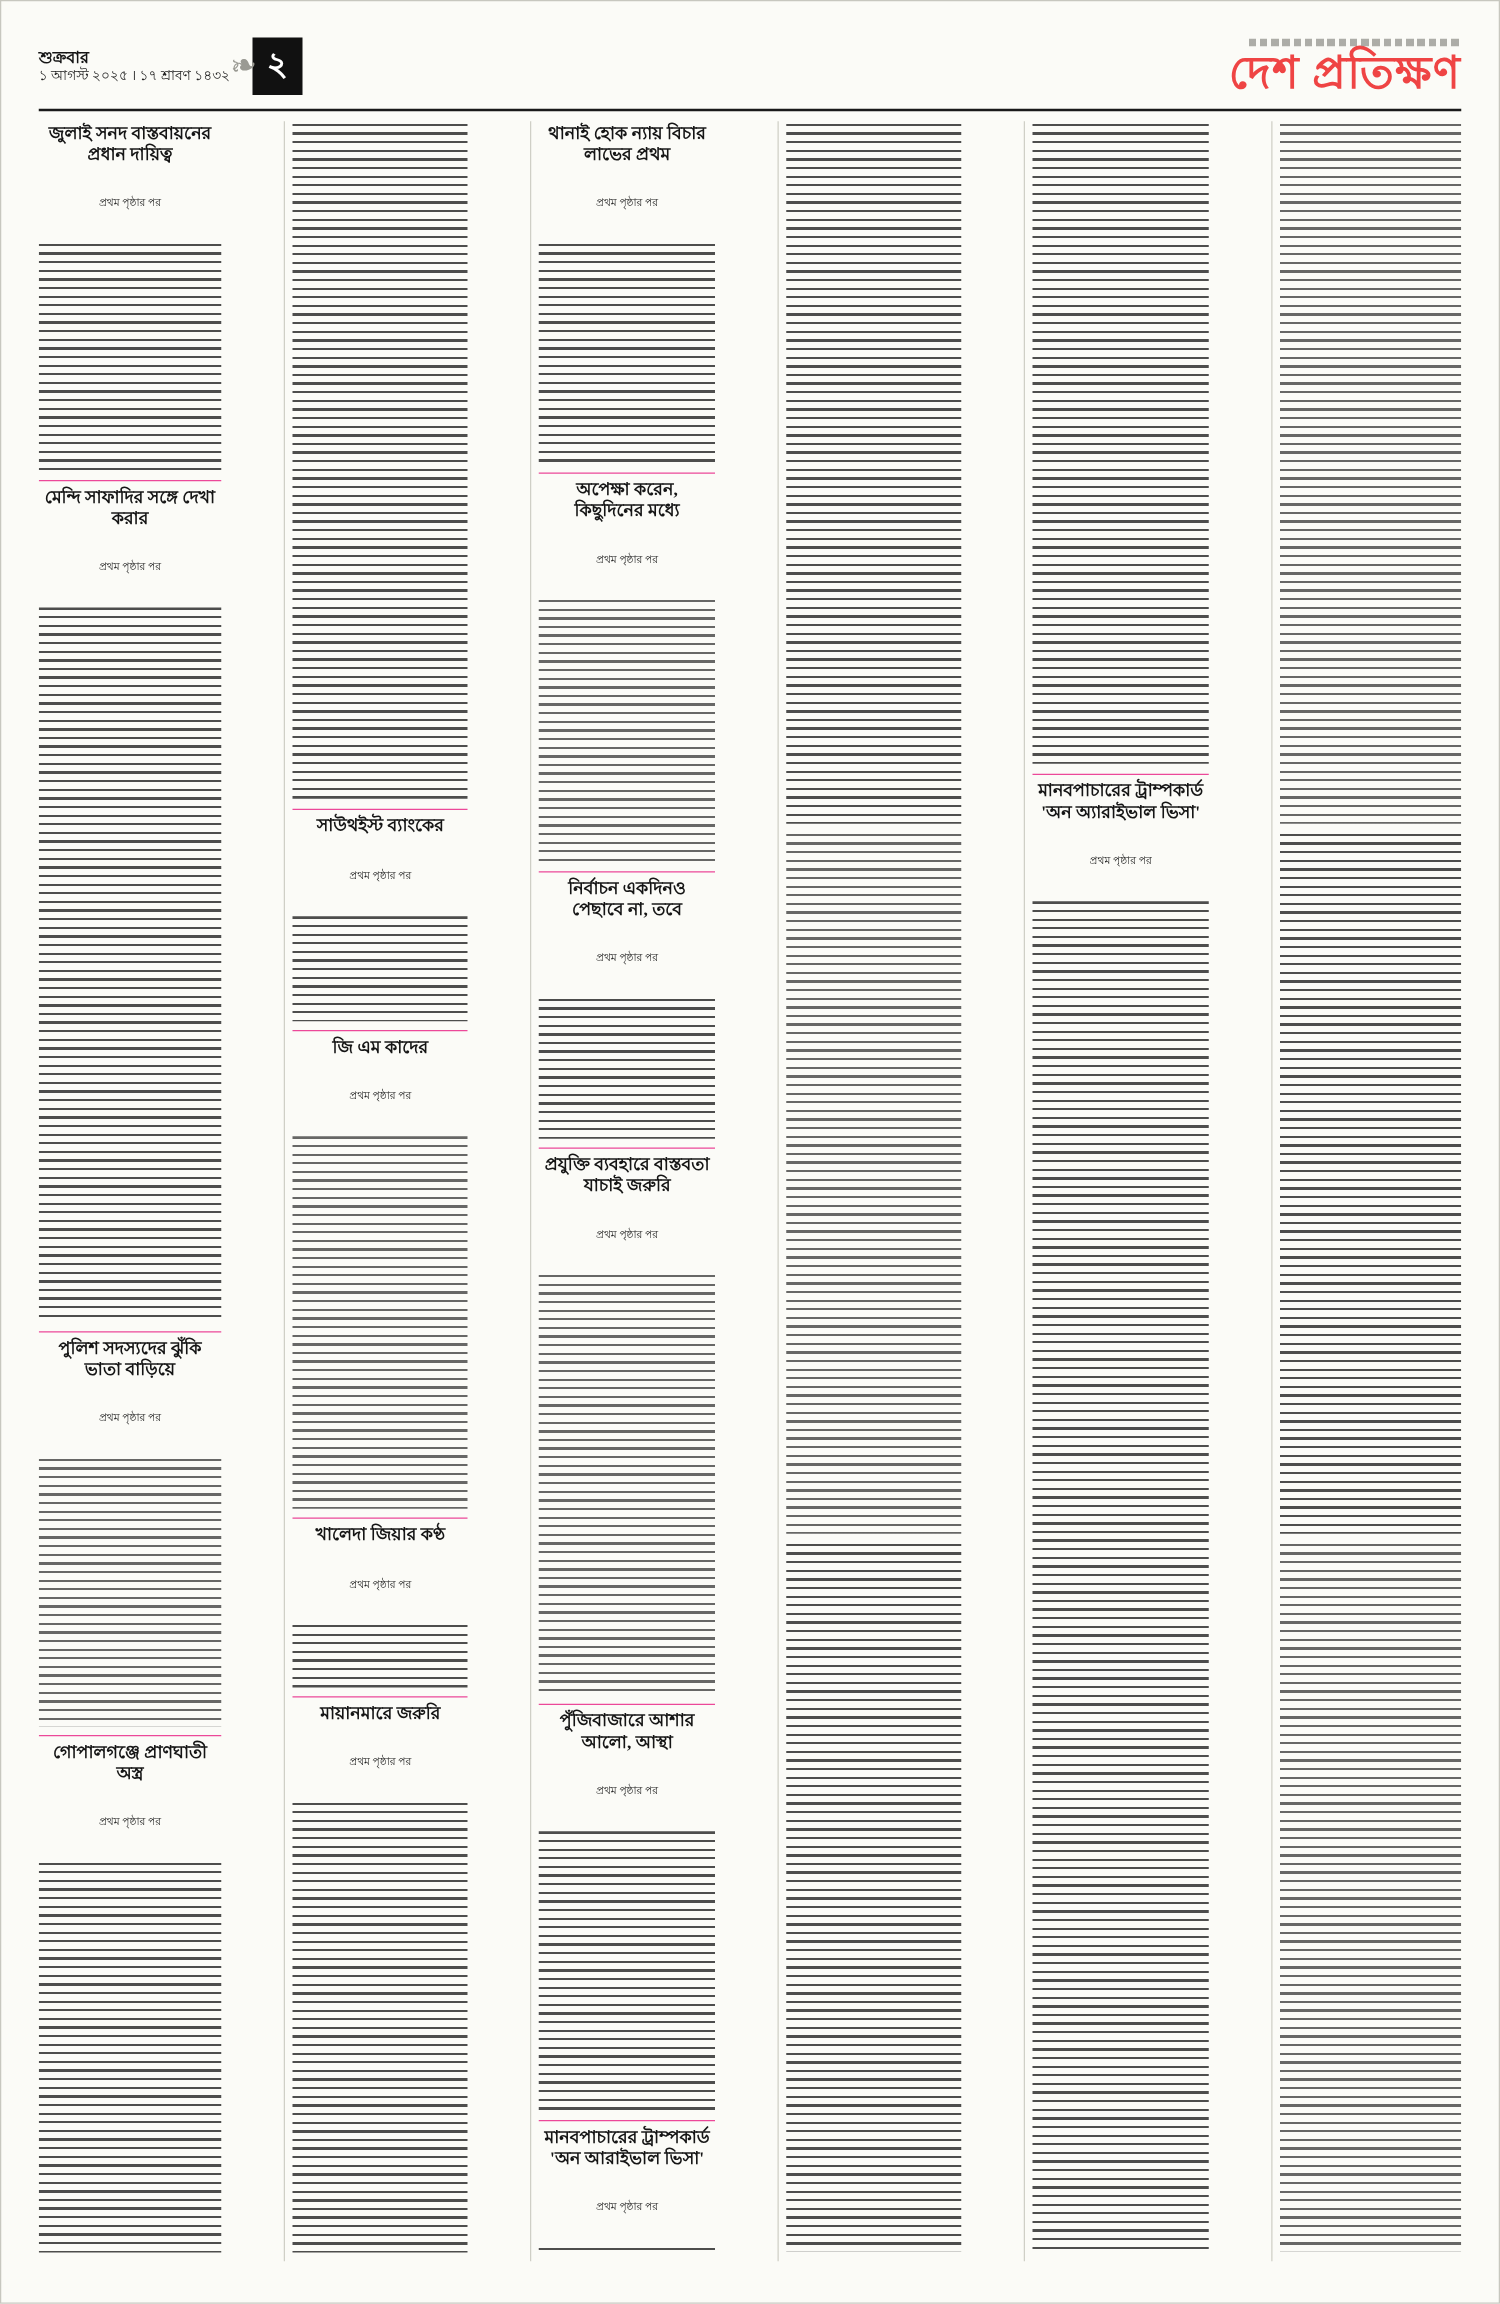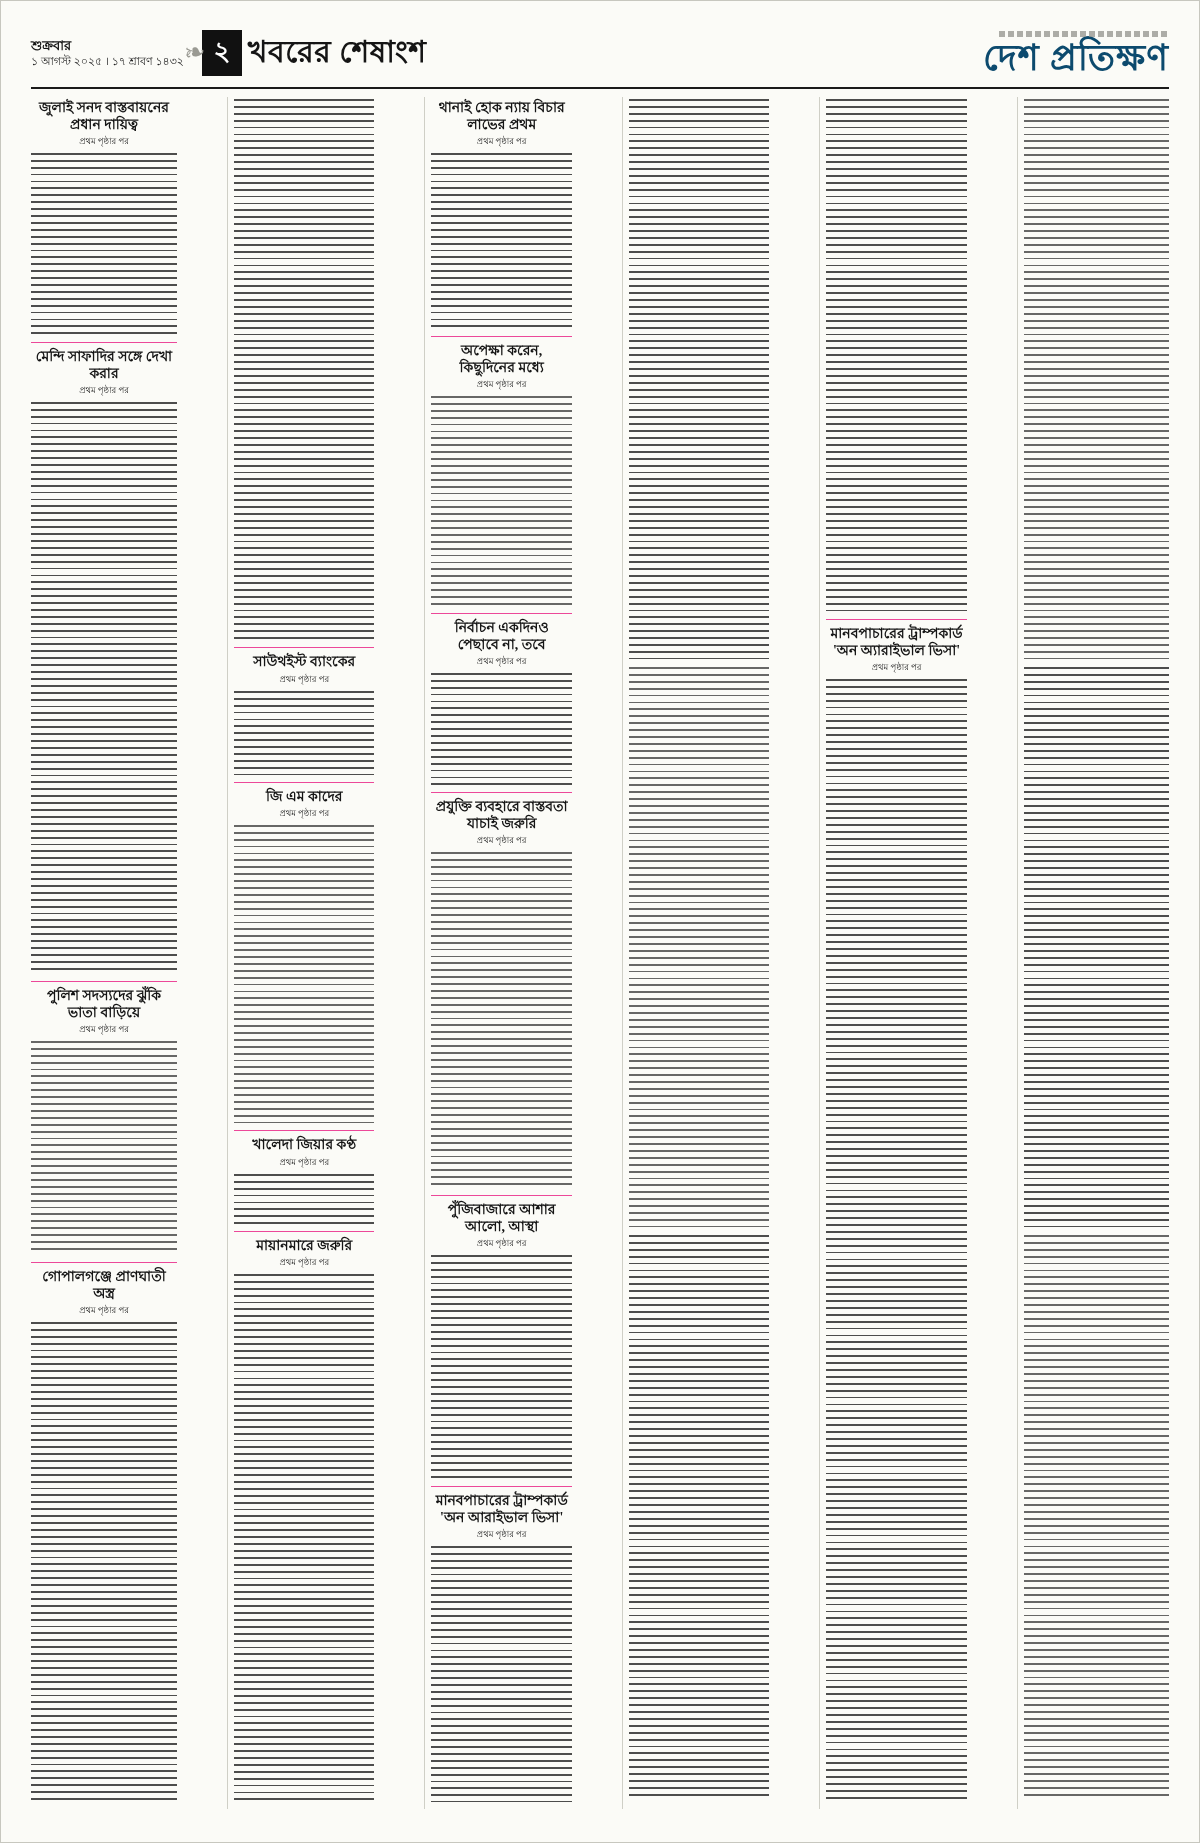--- a/index.html
+++ b/index.html
@@ -62,21 +62,21 @@
     box-sizing:border-box;
     padding:2px 6px 0 6px;
     display:flex;
     flex-direction:column;
     overflow:hidden;
   }
   .col + .col{border-left:1px solid #cfcfc6;margin-left:44px;}
   .col:first-child{padding-left:0;}
   .col:last-child{padding-right:0;}
   
-  .article{display:flex;flex-direction:column;margin-bottom:7px;}
+  .article{display:flex;flex-direction:column;margin-bottom:7px;gap:21px;}
   .article.ruled{border-top:1px solid #ec4899;padding-top:5px;}
   .article.grow{flex:1;align-items:center;}
   .headline{
     font-size:14px;font-weight:bold;text-align:center;
     line-height:1.18;margin:1px 2px 2px 2px;
   }
   .contd{
     font-size:8.5px;text-align:center;color:#222;
     margin:0 0 4px 0;
   }
@@ -99,24 +99,23 @@
 
 <div class="page">
 
   <div class="header">
     <div class="hdr-left">
       <div class="day">শুক্রবার</div>
       <div class="date-line">১ আগস্ট ২০২৫ । ১৭ শ্রাবণ ১৪৩২</div>
     </div>
     <div class="flourish">❧</div>
     <div class="pagenum-box">২</div>
-    <div class="section-title">খবরের শেষাংশ</div>
     <div class="masthead-wrap">
       <div class="masthead-tagline"></div>
-      <div class="masthead" style="color: #0c4a6e;">দেশ প্রতিক্ষণ</div>
+      <div class="masthead" style="color: #ef4444;">দেশ প্রতিক্ষণ</div>
     </div>
   </div>
 
   <div class="cols">
 
     <div class="col">
       <section class="article">
         <h2 class="headline">জুলাই সনদ বাস্তবায়নের প্রধান দায়িত্ব</h2>
         <div class="contd">প্রথম পৃষ্ঠার পর</div>
         <div class="sim" style="height:182px"></div>

